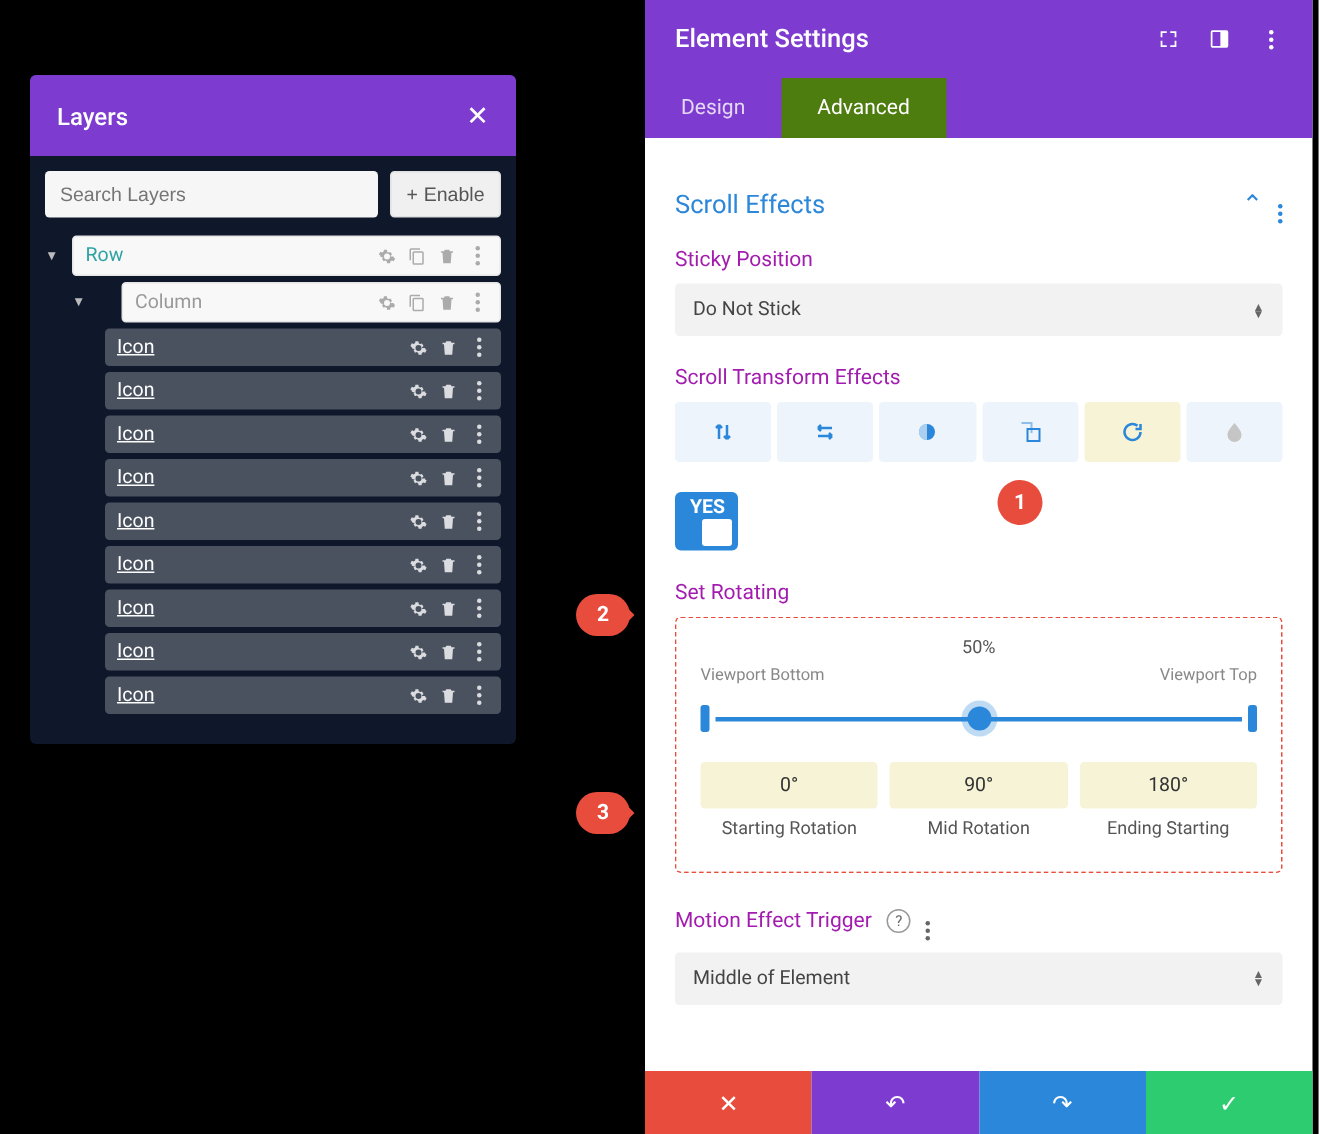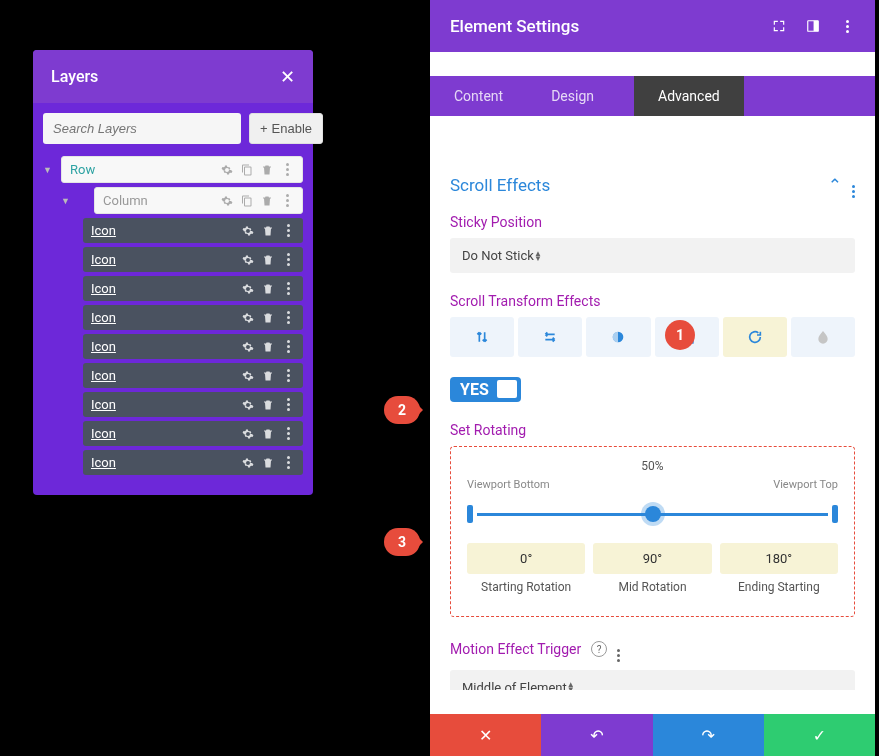--- a/index.html
+++ b/index.html
@@ -1,60 +1,60 @@
 <!DOCTYPE html>
 <html><head>
 <meta charset="utf-8">
 <style>
 * { box-sizing: border-box; margin: 0; padding: 0; }
 body { font-family: -apple-system, BlinkMacSystemFont, "Segoe UI", Roboto, sans-serif; background: #000; width: 879px; height: 756px; position: relative; overflow: hidden; }
 
 
-.layers-panel { position: absolute; left: 33px; top: 50px; width: 280px; background: #6d28d9; border-radius: 4px; box-shadow: 0 4px 20px rgba(0,0,0,0.5); }
+.layers-panel { position: absolute; left: 20px; top: 50px; width: 324px; background: #0f172a; border-radius: 4px; box-shadow: 0 4px 20px rgba(0,0,0,0.5); }
 .layers-header { background: #7e3bd0; color: #fff; padding: 16px 18px; display: flex; justify-content: space-between; align-items: center; border-radius: 4px 4px 0 0; }
 .layers-title { font-size: 16px; font-weight: 500; }
 .layers-close { cursor: pointer; font-size: 18px; }
 .layers-search-row { display: flex; gap: 8px; padding: 10px 10px 8px; }
-.layers-search { flex: 1; border: none; background: #f6f6f6; padding: 8px 10px; font-size: 13px; color: #888; border-radius: 3px; outline: none; font-style: italic; }
+.layers-search { flex: 1; border: none; background: #f6f6f6; padding: 8px 10px; font-size: 13px; color: #888; border-radius: 3px; outline: none; }
 .filter-btn { display: flex; align-items: center; gap: 4px; background: #f0f0f0; border: 1px solid #e0e0e0; padding: 6px 10px; font-size: 13px; border-radius: 3px; cursor: pointer; color: #555; }
 .layers-tree { padding: 4px 10px 16px; }
 .tree-row { display: flex; align-items: center; gap: 4px; margin-bottom: 4px; }
 .tree-caret { width: 14px; color: #bbb; font-size: 9px; }
 .tree-item { flex: 1; display: flex; align-items: center; justify-content: space-between; padding: 5px 8px; border-radius: 3px; font-size: 13px; }
 .tree-item.row-item { background: #f8f8f8; border: 1px solid #e5e5e5; color: #2ea3a3; }
 .tree-item.col-item { background: #f8f8f8; border: 1px solid #e5e5e5; color: #999; margin-left: 18px; }
 .tree-item.icon-item { background: #4a5260; color: #fff; margin-left: 40px; text-decoration: underline; }
 .tree-actions { display: flex; gap: 6px; align-items: center; }
 .tree-actions .act { width: 14px; height: 14px; display: inline-flex; align-items: center; justify-content: center; opacity: 0.8; }
 .tree-actions.light .act svg { fill: #999; }
 .tree-actions.dark .act svg { fill: #fff; }
 .dots-v { display: inline-flex; flex-direction: column; gap: 2px; }
 .dots-v span { width: 3px; height: 3px; background: currentColor; border-radius: 50%; }
 
 
-.settings-panel { position: absolute; left: 430px; top: 0; width: 445px; height: 756px; background: #fff; box-shadow: 0 4px 20px rgba(0,0,0,0.5); display: flex; flex-direction: column; gap: 24px; }
+.settings-panel { position: absolute; left: 430px; top: 0; width: 445px; height: 756px; background: #fff; box-shadow: 0 4px 20px rgba(0,0,0,0.5); display: flex; flex-direction: column; }
 .settings-header { background: #7e3bd0; color: #fff; padding: 16px 20px; display: flex; justify-content: space-between; align-items: center; }
 .settings-title { font-size: 17px; font-weight: 500; }
 .header-icons { display: flex; gap: 18px; align-items: center; }
 .header-icons .hi { width: 16px; height: 16px; cursor: pointer; display: inline-flex; align-items: center; justify-content: center; }
 .tabs { display: flex; background: #7e3bd0; }
 .tab { padding: 12px 24px; color: rgba(255,255,255,0.8); font-size: 14px; cursor: pointer; }
-.tab.active { background: #404040; color: #fff; margin-left: 16px; }
+.tab.active { background: #4d7c0f; color: #fff; }
 .settings-body { flex: 1; padding: 14px 20px; overflow-y: auto; }
 .section-title { display: flex; justify-content: space-between; align-items: center; color: #2b87da; font-size: 17px; margin: 18px 0 16px; text-align: right; }
 .section-title-actions { display: flex; gap: 10px; align-items: center; color: #2b87da; }
 .field-label { font-size: 14px; font-weight: 400; color: #a21caf; margin-bottom: 8px; }
-.select-box { width: 100%; background: #f2f2f2; border: none; padding: 10px 12px; font-size: 13px; color: #444; border-radius: 3px; display: flex; align-items: center; margin-bottom: 20px; }
+.select-box { width: 100%; background: #f2f2f2; border: none; padding: 10px 12px; font-size: 13px; color: #444; border-radius: 3px; display: flex; justify-content: space-between; align-items: center; margin-bottom: 20px; }
 .select-arrows { display: flex; flex-direction: column; line-height: 5px; font-size: 8px; color: #666; }
 .effect-buttons { display: flex; gap: 4px; margin-bottom: 20px; }
 .effect-btn { flex: 1; height: 40px; background: #eef4fb; border-radius: 3px; display: flex; align-items: center; justify-content: center; cursor: pointer; color: #2b87da; }
 .effect-btn.highlight { background: #f7f3d6; position: relative; }
 .effect-btn.dim { color: #c5c5c5; }
 .toggle-row { display: flex; align-items: center; margin-bottom: 20px; }
-.toggle { background: #2b87da; color: #fff; border-radius: 4px; display: inline-flex; align-items: flex-start; padding: 3px 4px 3px 10px; font-size: 16px; font-weight: 700; cursor: pointer; }
+.toggle { background: #2b87da; color: #fff; border-radius: 4px; display: inline-flex; align-items: flex-start; padding: 3px 4px 3px 10px; font-size: 13px; font-weight: 700; cursor: pointer; flex-direction: column; }
 .toggle-knob { width: 20px; height: 18px; background: #fff; border-radius: 2px; margin-left: 8px; }
 .rotating-box { border: 1px dashed #e74c3c; border-radius: 4px; padding: 12px 16px 20px; margin-bottom: 20px; }
 .slider-top-label { text-align: center; font-size: 12px; color: #555; margin-bottom: 6px; }
 .slider-track-row { position: relative; height: 30px; display: flex; align-items: center; }
 .slider-track { flex: 1; height: 3px; background: #2b87da; position: relative; margin: 0 4px; }
 .slider-handle-end { width: 6px; height: 18px; background: #2b87da; border-radius: 2px; }
 .slider-handle-mid { width: 16px; height: 16px; background: #2b87da; border-radius: 50%; position: absolute; left: 50%; top: 50%; transform: translate(-50%,-50%); box-shadow: 0 0 0 4px rgba(43,135,218,0.3); }
 .slider-end-label { font-size: 11px; color: #888; text-align: center; line-height: 1.1; }
 .slider-labels-row { display: flex; justify-content: space-between; align-items: center; margin-bottom: 24px; }
 .rotation-values { display: flex; justify-content: space-between; margin-top: 14px; gap: 8px; }
@@ -392,21 +392,20 @@
       <span class="hi" style="color:#fff">
           <span class="dots-v">
             <span></span>
             <span></span>
             <span></span>
           </span>
         </span>
     </span>
   </div>
   <div class="tabs">
-    <div class="tab">Content</div>
     <div class="tab">Design</div>
     <div class="tab active">Advanced</div>
   </div>
   <div class="settings-body">
     <div class="section-title">
       <span>Scroll Effects</span>
       <span class="section-title-actions">
         <span>⌃</span>
         <span style="color:#2b87da"><span class="dots-v">
               <span></span>

